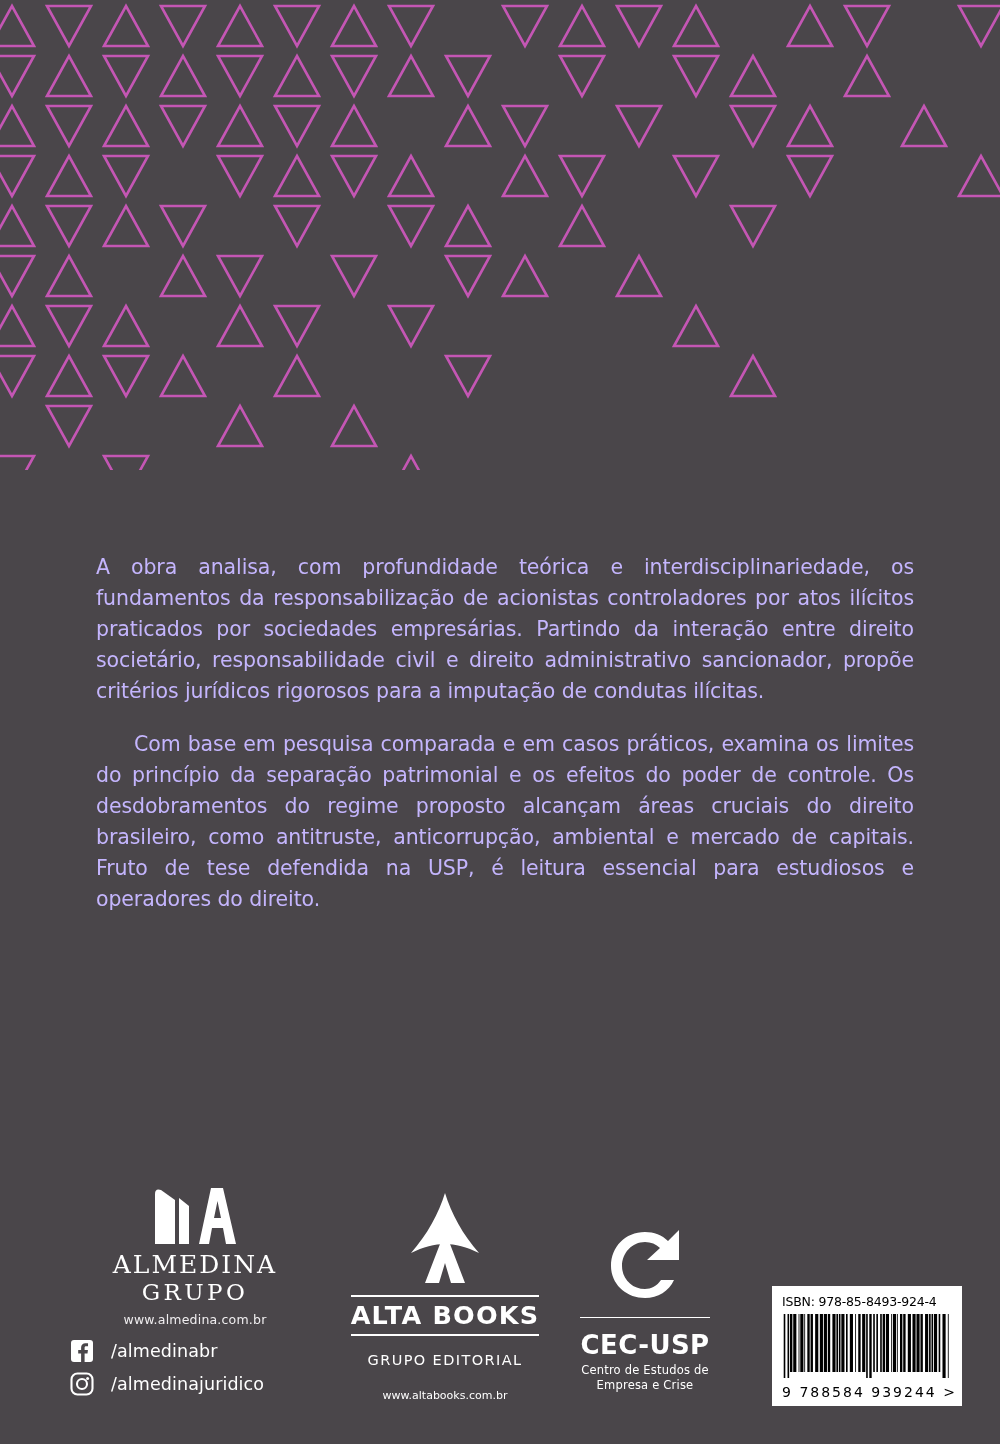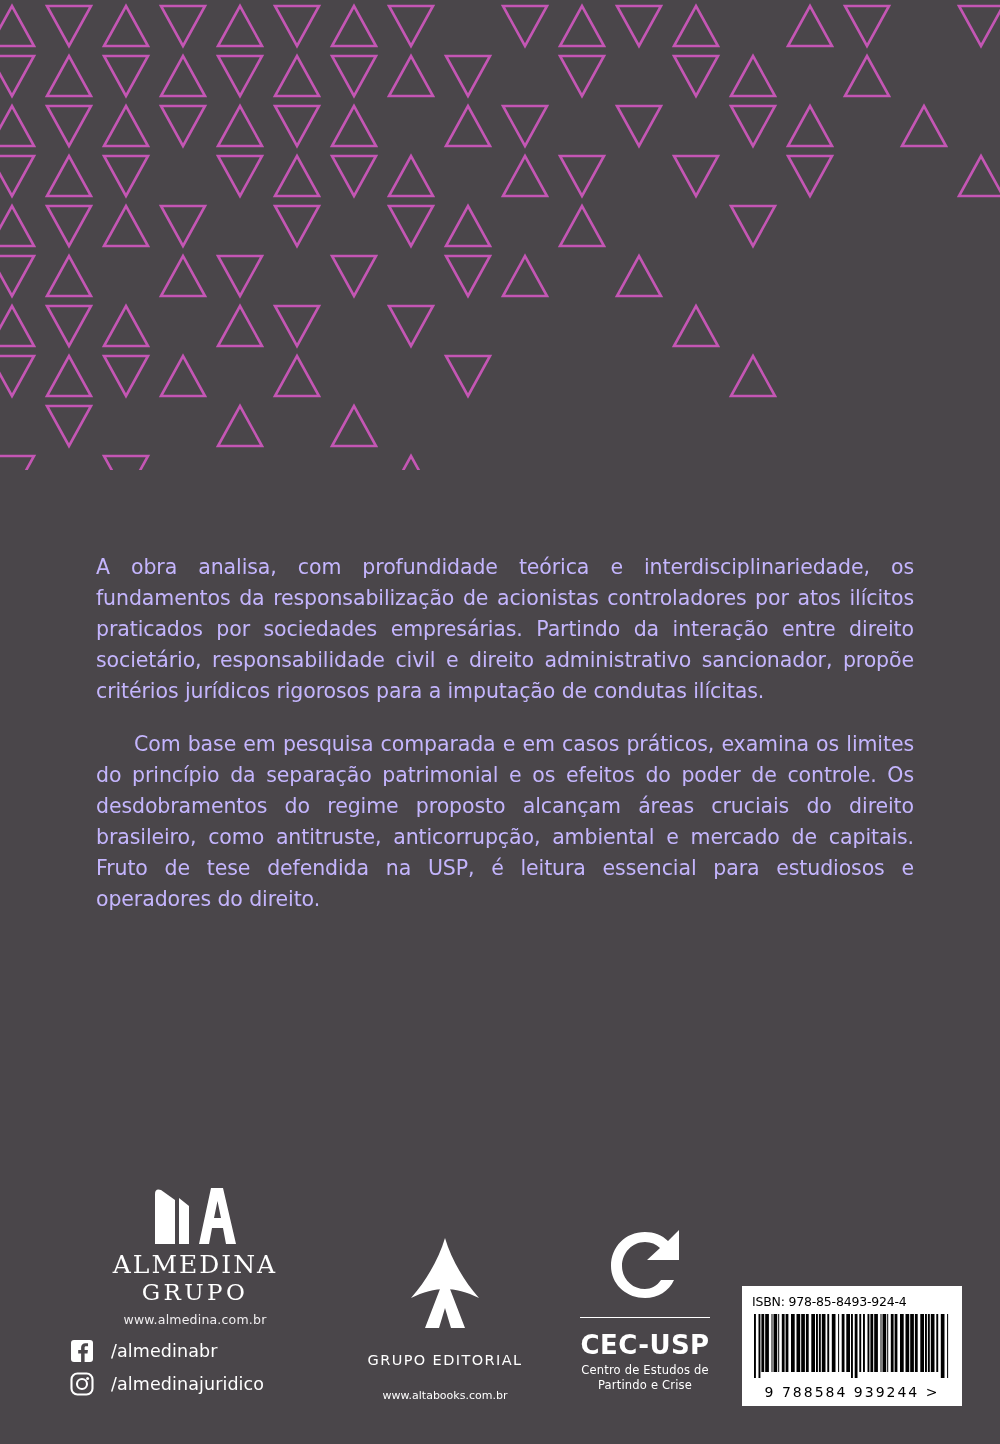--- a/index.html
+++ b/index.html
@@ -163,21 +163,21 @@
     line-height: 1.35;
     margin-top: 3px;
     letter-spacing: 0.2px;
   }
 
   
   #isbn-block {
     position: absolute;
     right: 38px;
     bottom: 38px;
-    width: 220px;
+    width: 190px;
     background: #ffffff;
     color: #000000;
     padding: 8px 10px 6px;
   }
   #isbn-block .isbn-text {
     font-size: 12.5px;
     font-family: "DejaVu Sans", sans-serif;
     letter-spacing: -0.2px;
     margin-bottom: 5px;
     white-space: nowrap;
@@ -344,34 +344,35 @@
     </div>
   </div>
 
   <div id="altabooks">
     <div>
       <svg width="104" height="96" viewBox="0 0 104 96" xmlns="http://www.w3.org/2000/svg">
         <path d="M52 2 C58 22 70 44 86 62 C74 56 62 53 52 53 C42 53 30 56 18 62 C34 44 46 22 52 2 Z" fill="#ffffff"></path>
         <path d="M52 40 L72 92 L58 92 L52 72 L46 92 L32 92 Z" fill="#ffffff"></path>
       </svg>
     </div>
+    <div class="ab-name">ALTA BOOKS</div>
     <div class="ab-sub">GRUPO EDITORIAL</div>
     <div class="ab-site">www.altabooks.com.br</div>
   </div>
 
   <div id="cecusp">
     <div>
       <svg width="84" height="78" viewBox="0 0 84 78" xmlns="http://www.w3.org/2000/svg">
         <path d="M42 6 C22 6 8 21 8 40 C8 58 23 72 42 72 C55 72 66 65 71 54 L58 54 C54 60 48 63 42 63 C29 63 19 53 19 40 C19 27 29 16 42 16 C48 16 53 18 57 22 L44 34 L76 34 L76 4 L65 15 C59 9 51 6 42 6 Z" fill="#ffffff"></path>
       </svg>
     </div>
     <div class="cec-name">CEC-USP</div>
     <div class="cec-sub">
       <div>Centro de Estudos de</div>
-      <div>Partindo e Crise</div>
+      <div>Empresa e Crise</div>
     </div>
   </div>
 
   <div id="isbn-block">
     <div class="isbn-text">ISBN: 978-85-8493-924-4</div>
     <svg class="barcode" viewBox="0 0 200 64" preserveAspectRatio="none" xmlns="http://www.w3.org/2000/svg">
       <g id="barcode-bars" fill="#000000">
           <rect x="2.0" y="0" width="1.9" height="64"></rect>
           <rect x="6.5" y="0" width="1.9" height="64"></rect>
           <rect x="9.4" y="0" width="2.8" height="58"></rect>

